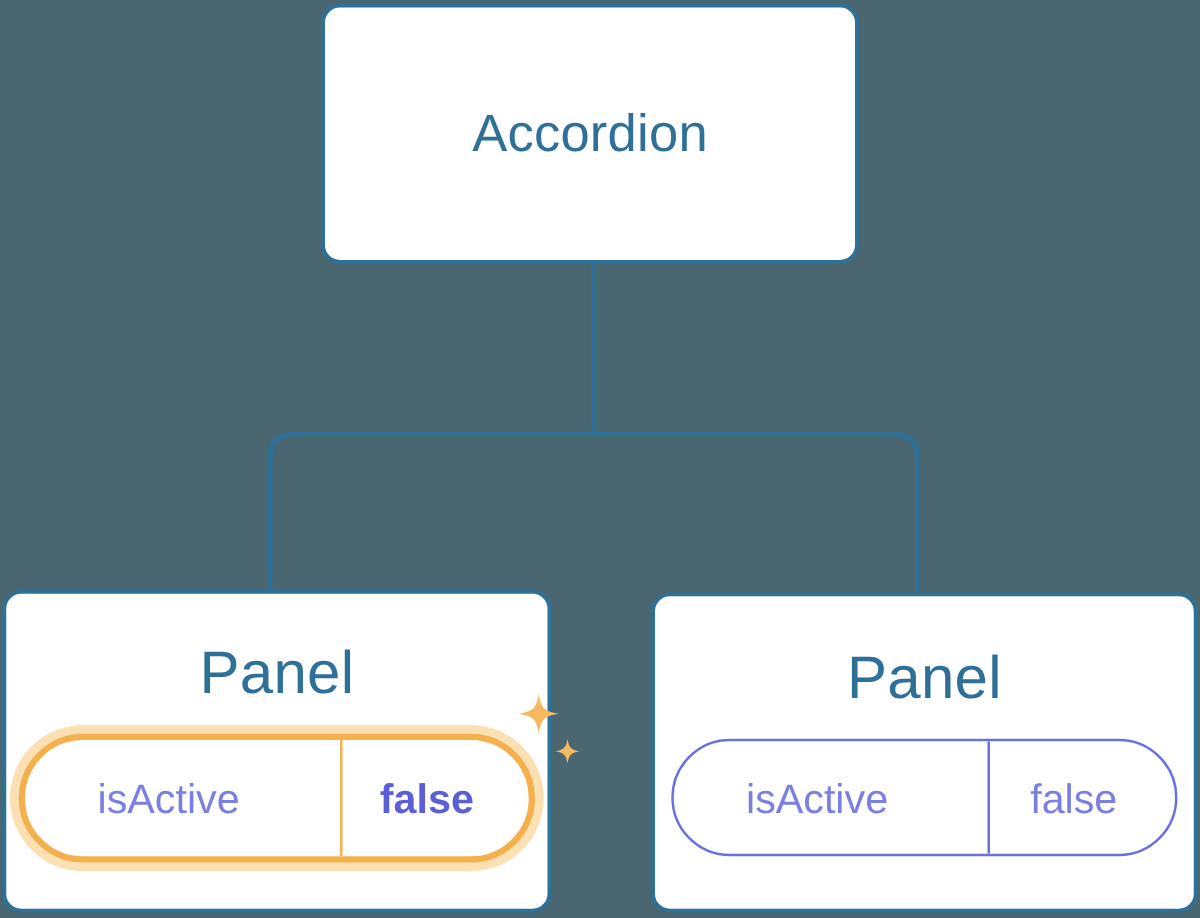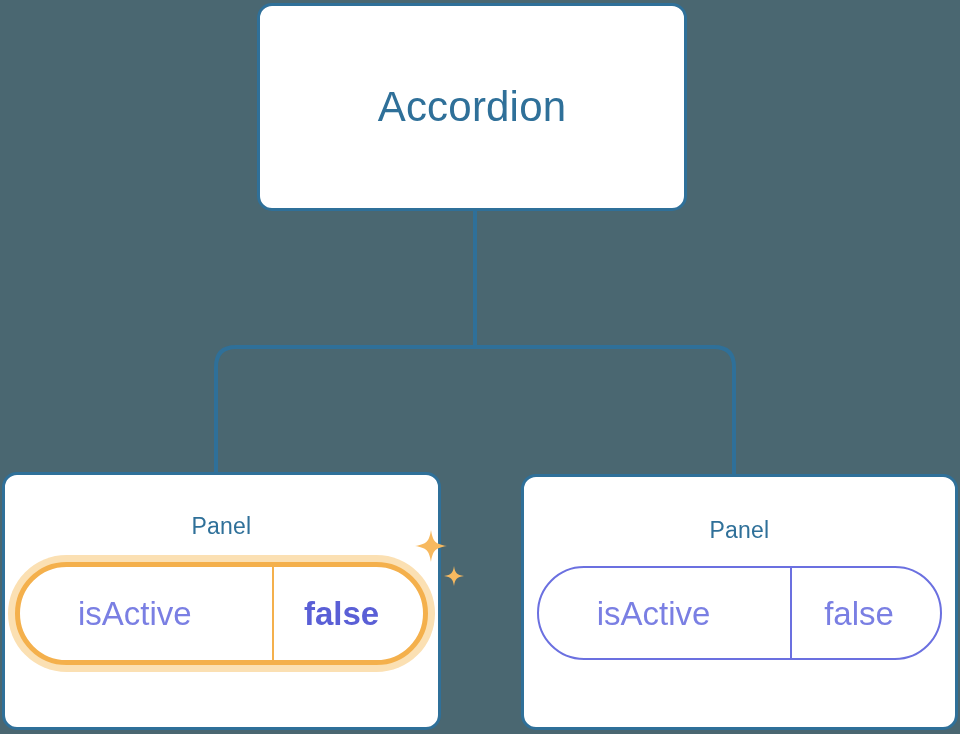--- a/index.html
+++ b/index.html
@@ -69,21 +69,21 @@
   .node-title {
     color:#2f7099;
     font-size:39px;
     font-weight:400;
     letter-spacing:0.2px;
     line-height:1;
   }
 
   #accordion-card .node-title { font-size:42px; }
 
-  .panel-title { font-size:23px; }
+  .panel-title { font-size:48px; }
 
   
   .pill-wrap {
     position:relative;
     margin-top:24px;
     display:inline-flex;
   }
 
   .prop-pill {
     display:flex;

